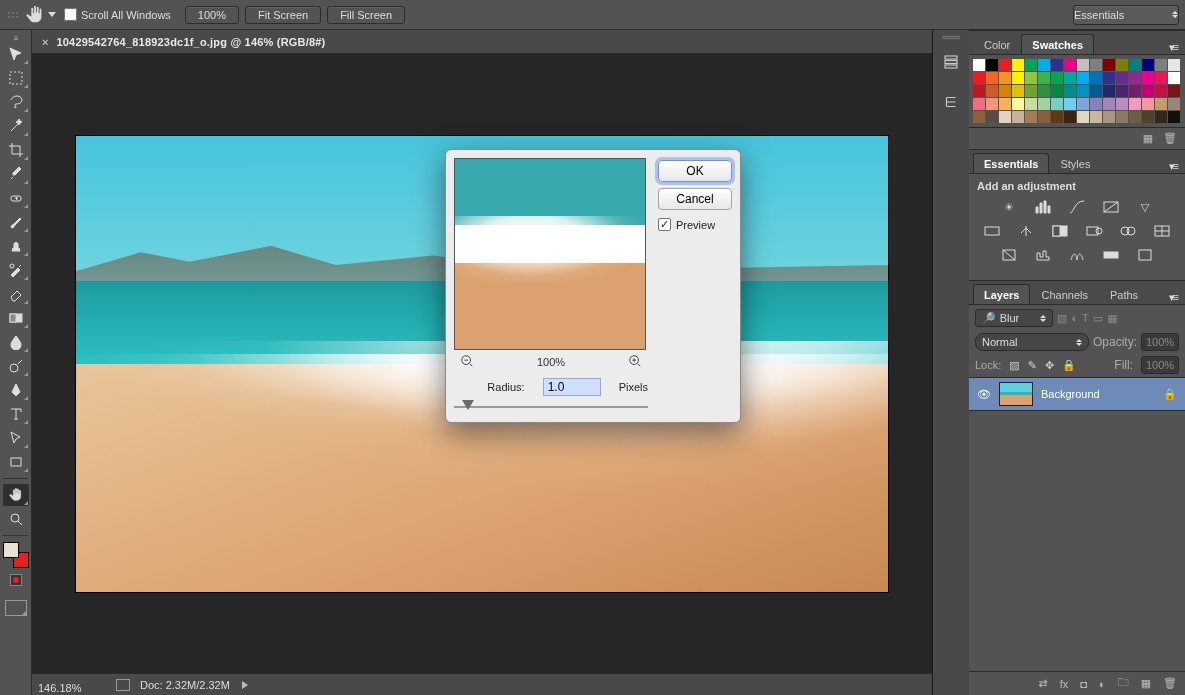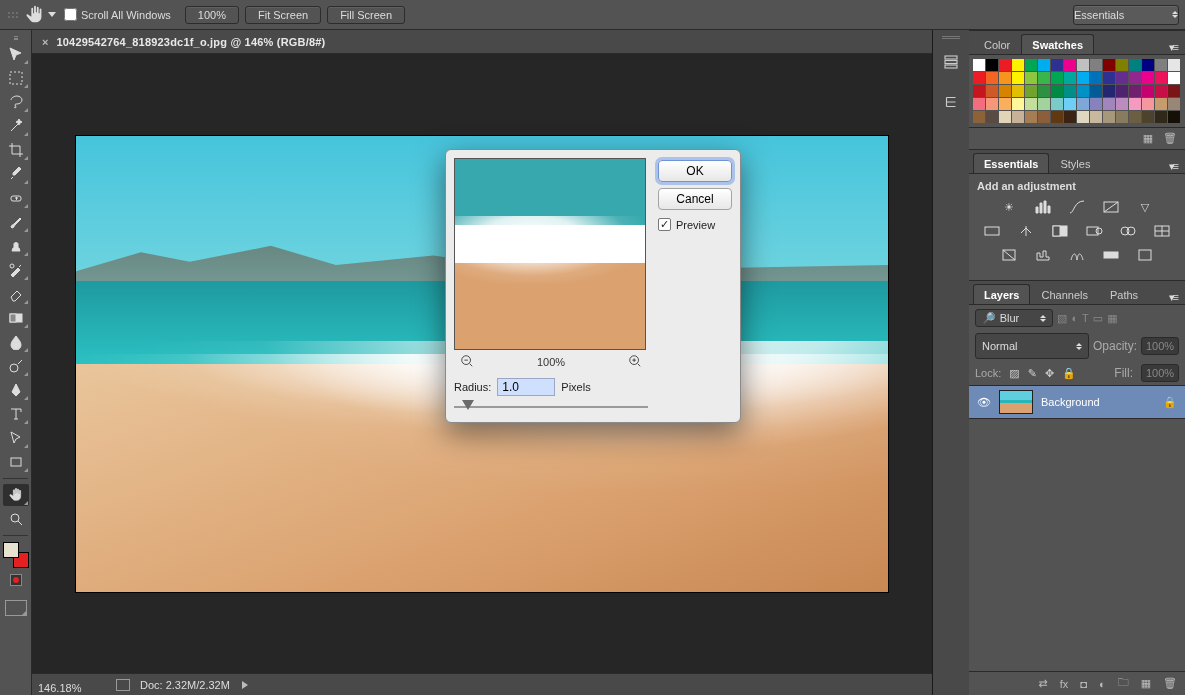--- a/index.html
+++ b/index.html
@@ -76,21 +76,21 @@
 .adj-body{padding:6px 8px 10px;}
 .adj-body .lbl{color:#ddd;margin-bottom:6px;font-weight:bold;}
 .adj-row{display:flex;gap:14px;justify-content:center;margin:6px 0;}
 .adj-row span{width:20px;height:18px;display:flex;align-items:center;justify-content:center;cursor:pointer;color:#ddd;}
 .adj-row svg{width:18px;height:16px;fill:#ddd;stroke:#ddd;}
 .layers-head2{display:flex;align-items:center;gap:4px;padding:4px 6px;}
 .sel-kind{flex:0 0 78px;height:18px;background:#464646;border:1px solid #2a2a2a;border-radius:3px;display:flex;align-items:center;padding:0 6px;cursor:pointer;color:#ddd;}
 .sel-kind .ws-arrows{margin-left:auto;}
 .filter-ic{color:#888;cursor:pointer;}
 .layers-row2{display:flex;align-items:center;gap:4px;padding:2px 6px;}
-.sel-blend{flex:1;height:18px;background:#464646;border:1px solid #2a2a2a;border-radius:3px;display:flex;align-items:center;padding:12px 6px;cursor:pointer;color:#ddd;}
+.sel-blend{flex:1;height:18px;background:#464646;border:1px solid #2a2a2a;border-radius:8px;display:flex;align-items:center;padding:4px 6px;cursor:pointer;color:#ddd;}
 .opacity-lbl{color:#aaa;font-size:12px;}
 .opacity-val{width:38px;height:18px;background:#3a3a3a;border:1px solid #2a2a2a;border-radius:3px;display:flex;align-items:center;justify-content:center;color:#888;cursor:pointer;}
 .lock-row{display:flex;align-items:center;gap:8px;padding:3px 6px;color:#aaa;}
 .lock-row .icset{display:flex;gap:8px;}
 .lock-row .icset span{cursor:pointer;color:#ccc;}
 .layer-item{height:34px;background:#6d8bb6;display:flex;align-items:center;gap:8px;padding:0 8px;color:#fff;border-top:1px solid #2a2a2a;border-bottom:1px solid #2a2a2a;}
 .layer-item .eye{width:14px;text-align:center;cursor:pointer;}
 .layer-item .thumb{width:34px;height:24px;background:linear-gradient(180deg,#5fcfe0 0 40%, #2ab6b8 40% 55%, #dba270 55% 100%);border:1px solid #222;}
 .layer-item .lock{margin-left:auto;color:#cfe0f7;}
 .layers-footer{height:24px;border-top:1px solid #2a2a2a;display:flex;align-items:center;justify-content:flex-end;gap:12px;padding:0 8px;margin-top:auto;}
@@ -98,21 +98,21 @@
 .panel.layers{flex:1;display:flex;flex-direction:column;}
 
 .dialog { position: absolute; left: 445px; top: 149px; width: 296px; background: #ececec; border: 1px solid #8a8a8a; border-radius: 6px; box-shadow: 0 10px 30px rgba(0,0,0,.5); color:#222;}
 .dialog .titlebar{height:22px;display:flex;align-items:center;justify-content:center;font-size:12px;background:linear-gradient(#f5f5f5,#dedede);border-bottom:1px solid #bcbcbc;border-radius:6px 6px 0 0;}
 .dialog .body{display:flex;padding:8px;gap:10px;}
 .dialog .preview-col{flex:0 0 194px;}
 .dialog .preview-box{width:192px;height:192px;border:1px solid #555;background:linear-gradient(180deg,#37a9ae 0 35%, #ffffff 35% 55%, #dba270 55% 100%);position:relative;overflow:hidden;}
 .dialog .preview-box .pfoam{position:absolute;inset:30% 0 35% 0;background:radial-gradient(ellipse at 40% 30%, #fff 0%, rgba(255,255,255,.85) 30%, rgba(255,255,255,.1) 60%, transparent 75%);}
 .dialog .zoom-row{display:flex;align-items:center;justify-content:space-between;margin-top:4px;padding:0 6px;color:#333;}
 .dialog .zoom-row .zic{cursor:pointer;}
-.dialog .radius-row{display:flex;align-items:center;gap:6px;margin-top:8px;}
+.dialog .radius-row{display:flex;align-items:center;gap:18px;margin-top:8px;justify-content:flex-end;}
 .dialog .radius-row input{width:58px;height:18px;border:1px solid #9aa7c7;background:#cfe0ff;color:#000;text-align:left;padding:0 4px;font-size:12px;}
 .dialog .slider{height:14px;margin-top:4px;position:relative;}
 .dialog .slider .track{position:absolute;left:0;right:0;top:6px;height:2px;background:#9a9a9a;}
 .dialog .slider .thumb{position:absolute;top:0;left:8px;width:0;height:0;border-left:6px solid transparent;border-right:6px solid transparent;border-top:10px solid #6a6a6a;cursor:pointer;}
 .dialog .btn-col{flex:1;display:flex;flex-direction:column;gap:6px;align-items:stretch;padding-top:2px;}
 .mac-btn{height:22px;border:1px solid #a3a3a3;border-radius:4px;background:linear-gradient(#ffffff,#e7e7e7);cursor:pointer;font-size:12px;}
 .mac-btn.primary{border-color:#6f93d8;box-shadow:0 0 0 3px rgba(120,160,230,.55);}
 .prev-check{display:flex;align-items:center;gap:5px;margin-top:2px;font-size:12px;}
 .prev-check .cb{width:13px;height:13px;border:1px solid #777;border-radius:2px;background:#fff;display:flex;align-items:center;justify-content:center;cursor:pointer;}
 .prev-check .cb::after{content:"✓";font-size:11px;color:#222;line-height:1;}

